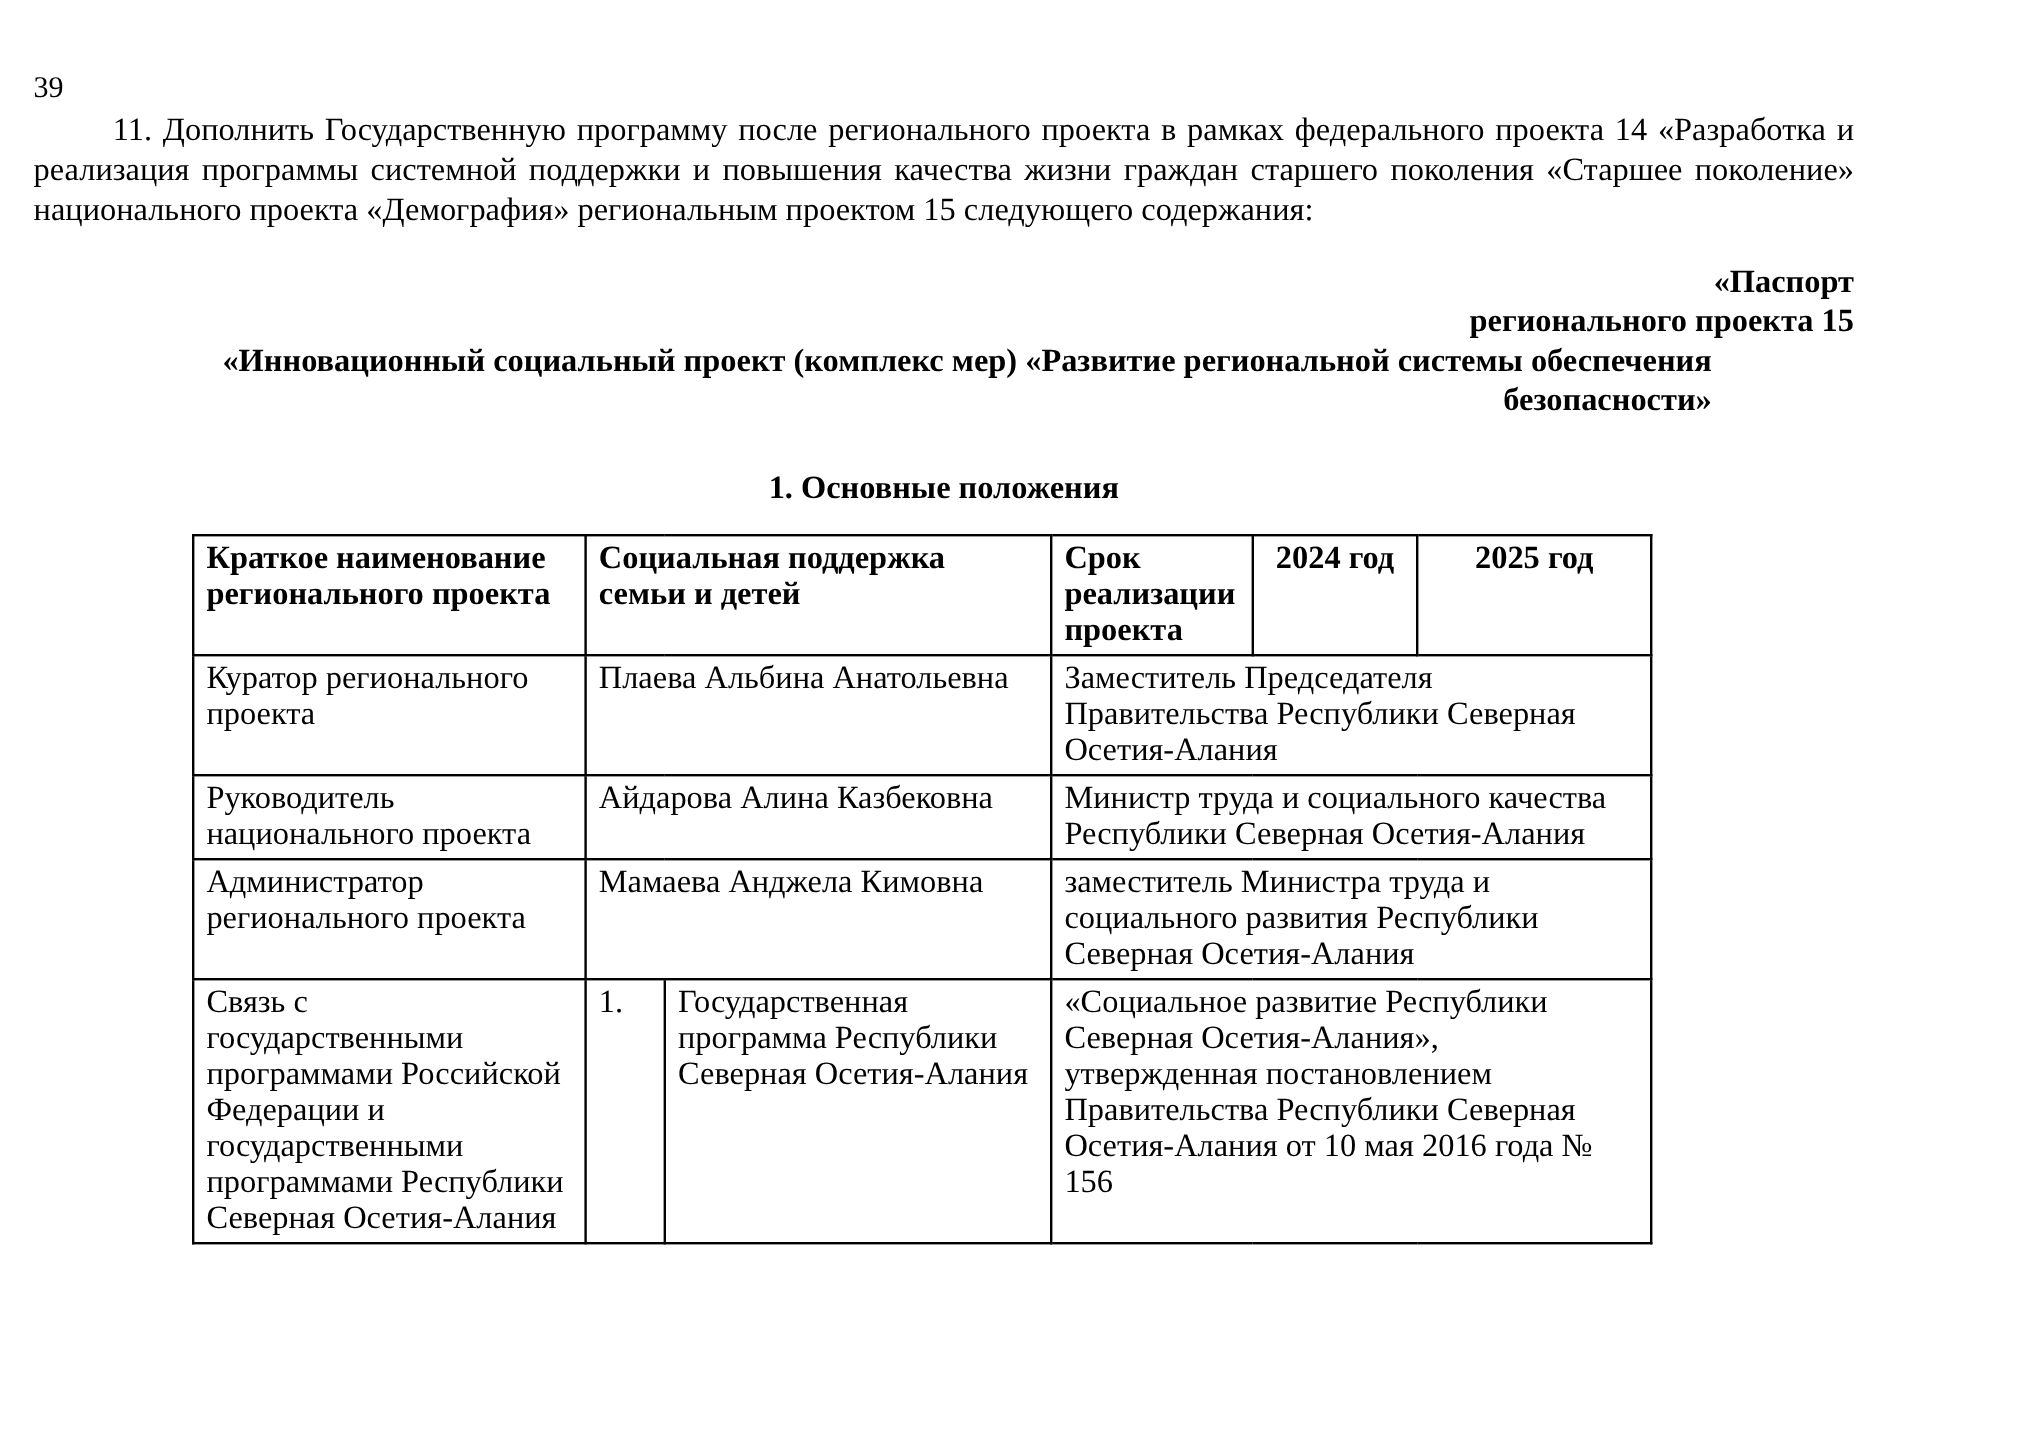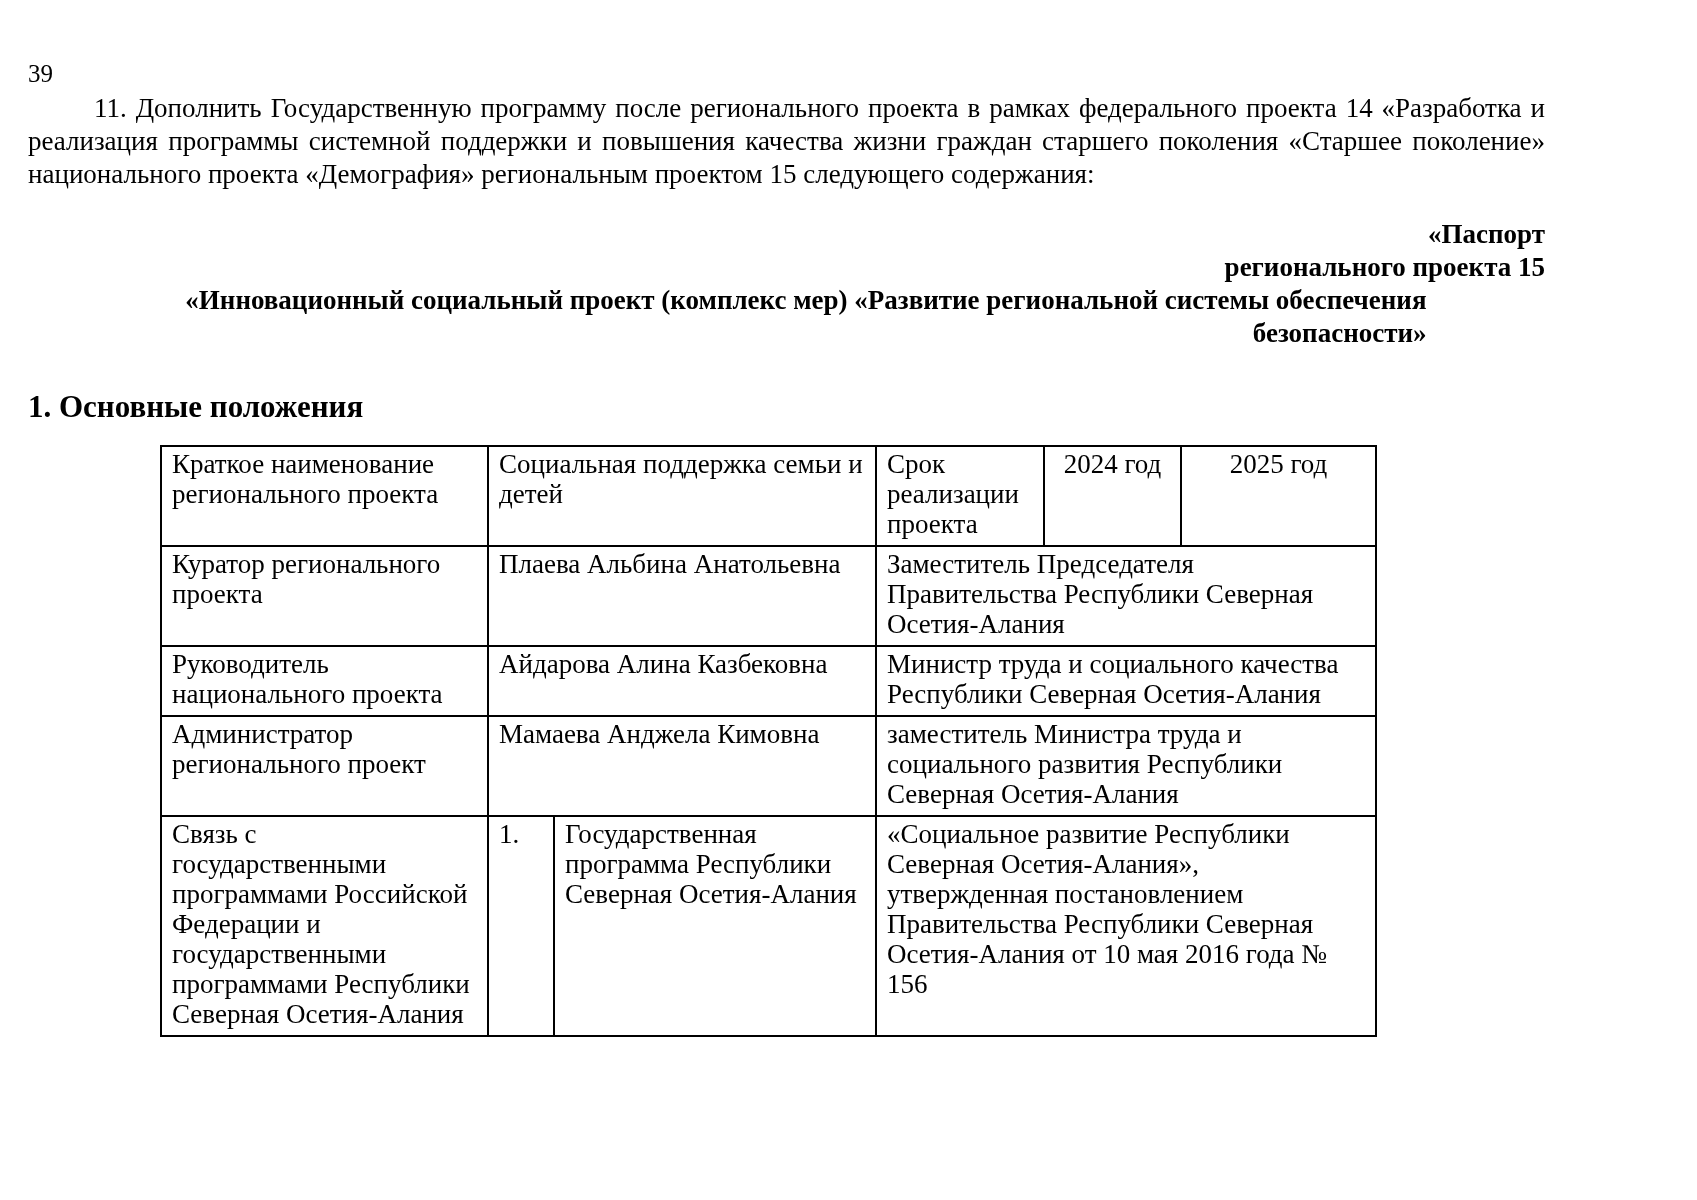--- a/index.html
+++ b/index.html
@@ -39,41 +39,41 @@
     line-height: 33px;
     text-align: right;
   }
   .heading-line3 {
     max-width: 1280px;
     margin: 0 auto;
   }
   .section-heading {
     margin-top: 40px;
     font-weight: bold;
-    font-size: 31px;
+    font-size: 27px;
     line-height: 33px;
-    text-align: left;
+    text-align: center;
   }
   table.main-table {
     margin-top: 22px;
     margin-left: 132px;
     border-collapse: collapse;
     table-layout: fixed;
     width: 1215px;
     font-size: 27px;
     line-height: 30px;
   }
   table.main-table td {
     border: 2px solid #000000;
     vertical-align: top;
     padding: 2px 10px 6px 10px;
     word-wrap: break-word;
   }
   table.main-table td.hdr {
-    font-weight: normal;
+    font-weight: bold;
   }
   table.main-table td.center {
     text-align: center;
   }
 </style>
 </head>
 <body>
 
 <div class="content">
 
@@ -114,21 +114,21 @@
       <td colspan="3">Заместитель Председателя Правительства Республики Северная Осетия-Алания</td>
     </tr>
 
     <tr>
       <td>Руководитель национального проекта</td>
       <td colspan="2">Айдарова Алина Казбековна</td>
       <td colspan="3">Министр труда и социального качества Республики Северная Осетия-Алания</td>
     </tr>
 
     <tr>
-      <td>Администратор регионального проект</td>
+      <td>Администратор регионального проекта</td>
       <td colspan="2">Мамаева Анджела Кимовна</td>
       <td colspan="3">заместитель Министра труда и социального развития Республики Северная Осетия-Алания</td>
     </tr>
 
     <tr>
       <td>Связь с государственными программами Российской Федерации и государственными программами Республики Северная Осетия-Алания</td>
       <td>1.</td>
       <td>Государственная программа Республики Северная Осетия-Алания</td>
       <td colspan="3">«Социальное развитие Республики Северная Осетия-Алания», утвержденная постановлением Правительства Республики Северная Осетия-Алания от 10 мая 2016 года № 156</td>
     </tr>

